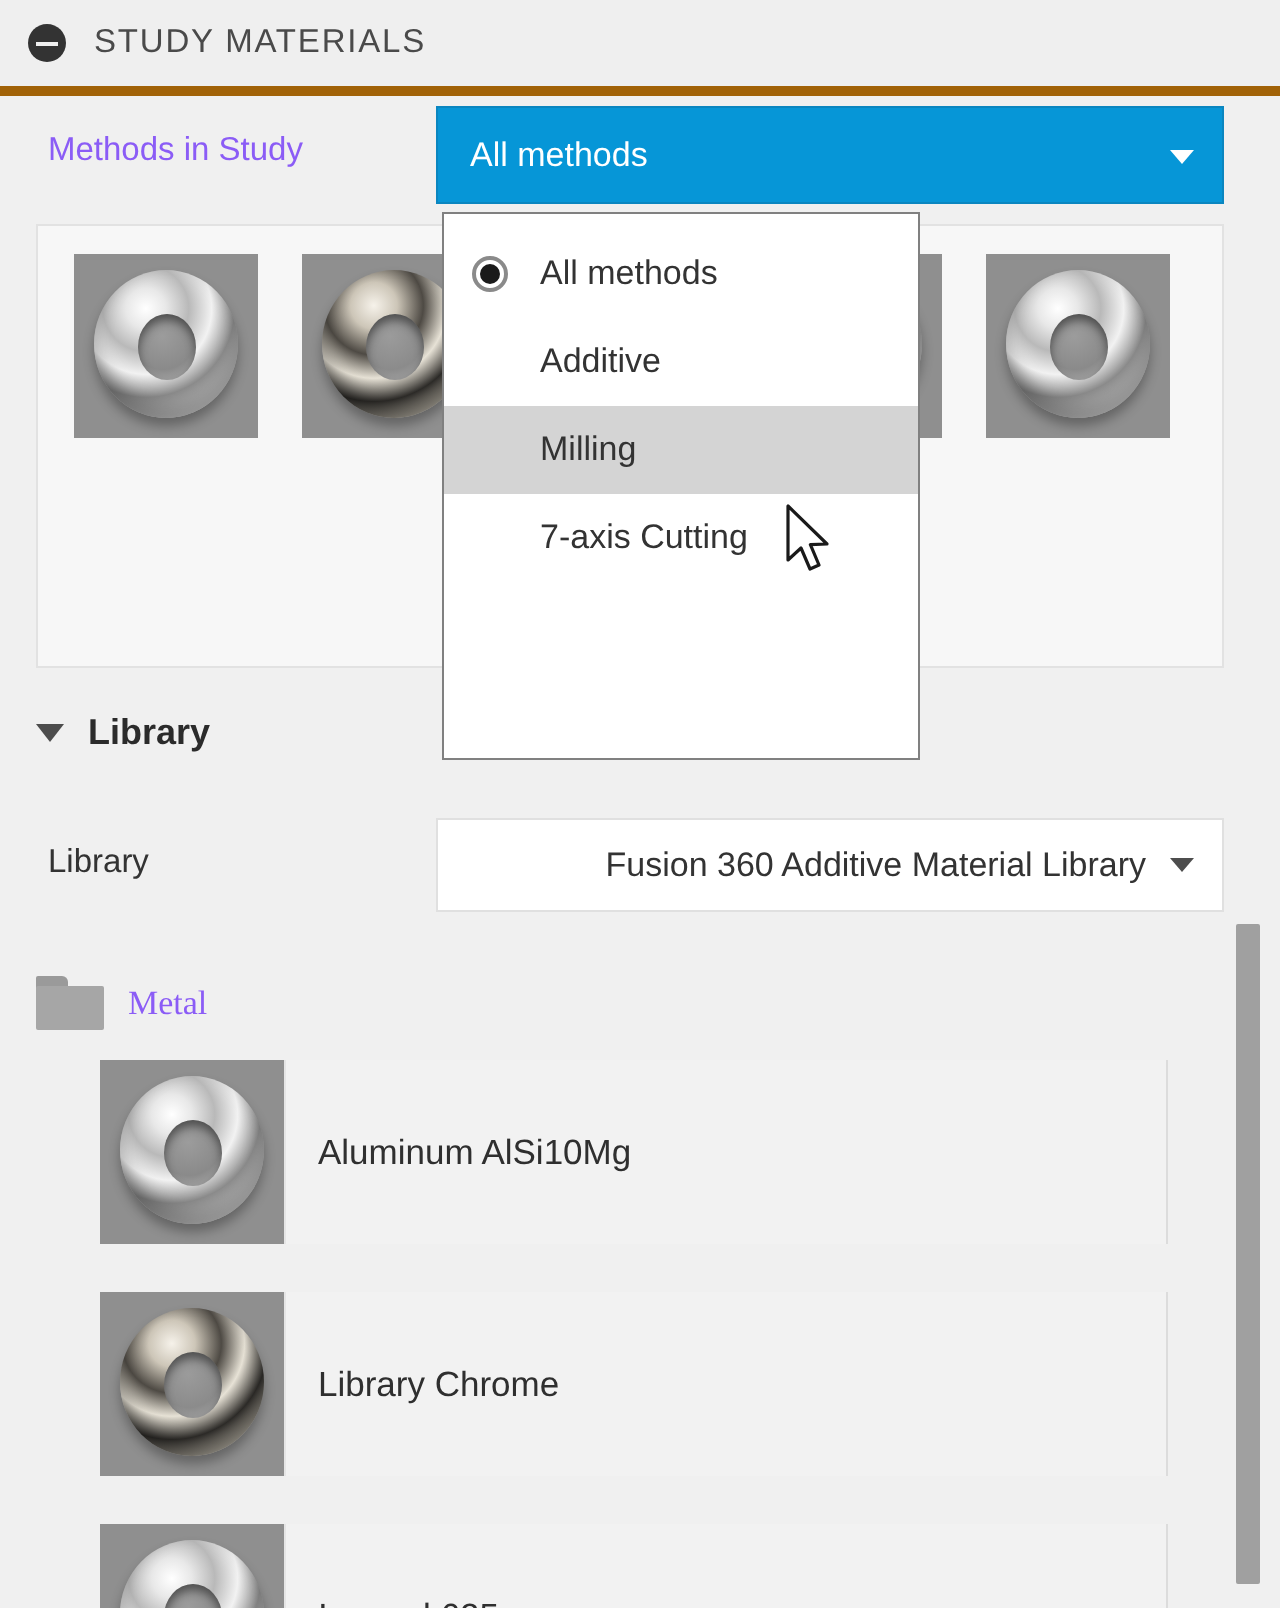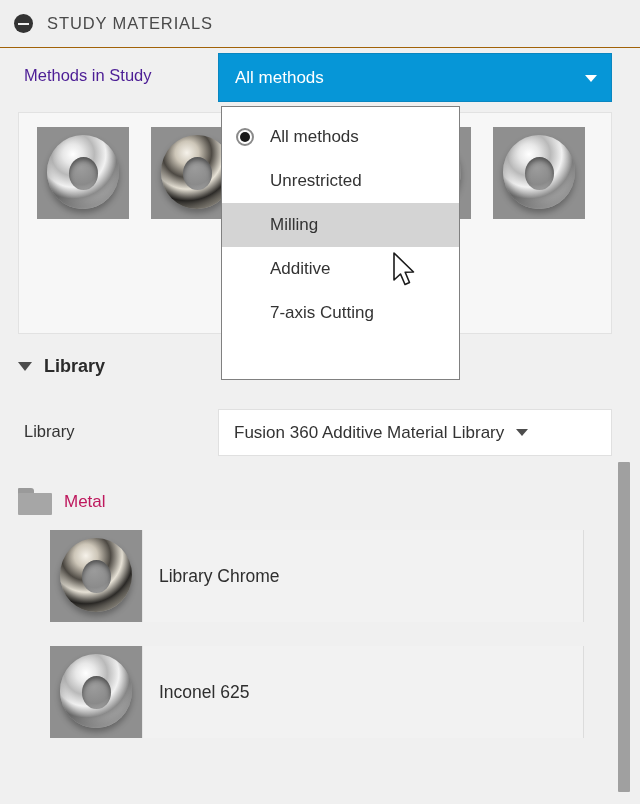--- a/index.html
+++ b/index.html
@@ -19,21 +19,21 @@
     background: #f0f0f0;
     overflow: hidden;
   }
 
   
   .panel-header {
     position: absolute;
     left: 0; top: 0;
     width: 640px; height: 48px;
     background: #efefef;
-    border-bottom: 1px solid #a16207;
+    border-bottom: 5px solid #a16207;
     display: flex;
     align-items: center;
     padding-left: 14px;
   }
   .collapse-icon {
     width: 19px; height: 19px;
     border-radius: 50%;
     background: #333333;
     position: relative;
     flex: 0 0 auto;
@@ -56,21 +56,21 @@
   
   .methods-row {
     position: absolute;
     left: 0; top: 48px;
     width: 640px; height: 58px;
   }
   .methods-label {
     position: absolute;
     left: 24px; top: 18px;
     font-size: 16.5px;
-    color: #4c1d95;
+    color: #8b5cf6;
     white-space: nowrap;
   }
   .methods-combo {
     position: absolute;
     left: 218px; top: 5px;
     width: 394px; height: 49px;
     background: #0696d7;
     border: 1px solid #0a86c0;
     color: #ffffff;
     display: flex;
@@ -172,20 +172,21 @@
     color: #333;
   }
   .library-combo {
     position: absolute;
     left: 218px; top: 409px;
     width: 394px; height: 47px;
     background: #ffffff;
     border: 1px solid #e0e0e0;
     display: flex;
     align-items: center;
+    justify-content: flex-end;
     padding-right: 14px;
     cursor: default;
     padding-left: 15px;
   }
   .library-combo .val {
     font-size: 17px;
     color: #333;
     white-space: nowrap;
   }
   .caret-dark {
@@ -218,21 +219,22 @@
   .folder-icon .body {
     position: absolute;
     left: 0; top: 5px;
     width: 34px; height: 22px;
     background: #a6a6a6;
     border-radius: 1px;
   }
   .folder-label {
     margin-left: 12px;
     font-size: 17px;
-    color: #be185d;
+    color: #8b5cf6;
+    font-family: Liberation Serif, serif;
   }
 
   .material-list {
     position: absolute;
     left: 18px; top: 524px;
     width: 588px; height: 280px;
     overflow: hidden;
   }
   .material-item {
     position: relative;
@@ -384,20 +386,28 @@
     <div class="folder-icon">
       <div class="tab"></div>
         <div class="body"></div>
     </div>
     <div class="folder-label">Metal</div>
   </div>
 
   <div class="material-list">
     <div class="material-item">
       <div class="thumb">
+          <div class="torus"></div>
+        </div>
+      <div class="namebox">
+        <span>Aluminum AlSi10Mg</span>
+      </div>
+    </div>
+    <div class="material-item">
+      <div class="thumb">
           <div class="torus dark"></div>
         </div>
       <div class="namebox">
         <span>Library Chrome</span>
       </div>
     </div>
     <div class="material-item">
       <div class="thumb">
           <div class="torus gold"></div>
         </div>
@@ -410,27 +420,24 @@
   <div class="scroll-track">
     <div class="scroll-thumb"></div>
   </div>
 
   <div class="dropdown-menu">
     <div class="menu-item">
       <div class="radio-dot"></div>
       <span>All methods</span>
     </div>
     <div class="menu-item">
-      <span>Unrestricted</span>
+      <span>Additive</span>
     </div>
     <div class="menu-item selected-row">
       <span>Milling</span>
-    </div>
-    <div class="menu-item">
-      <span>Additive</span>
     </div>
     <div class="menu-item">
       <span>7-axis Cutting</span>
     </div>
   </div>
 
   <div class="cursor">
     <svg width="26" height="38" viewBox="0 0 26 38" xmlns="http://www.w3.org/2000/svg">
       <path d="M2,2 L2,29 L8.5,23 L13,33.5 L17.5,31.5 L13.2,21.3 L21.5,21 Z" fill="#ffffff" stroke="#1a1a1a" stroke-width="1.6" stroke-linejoin="round"></path>
     </svg>

